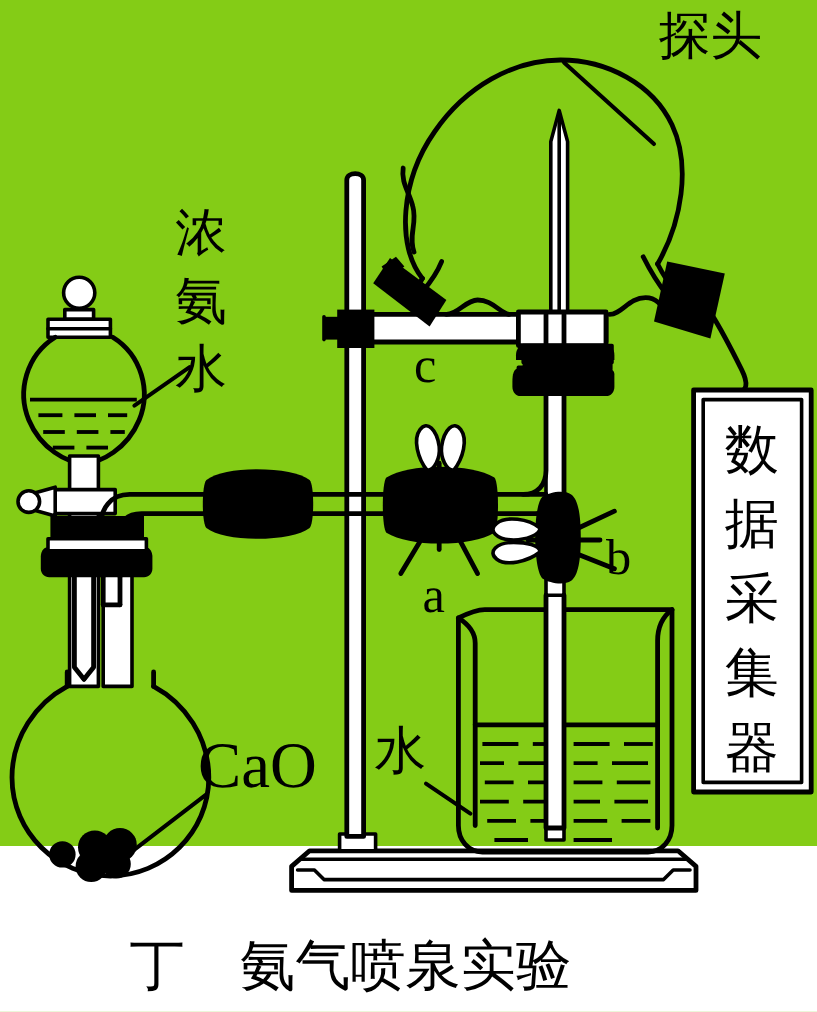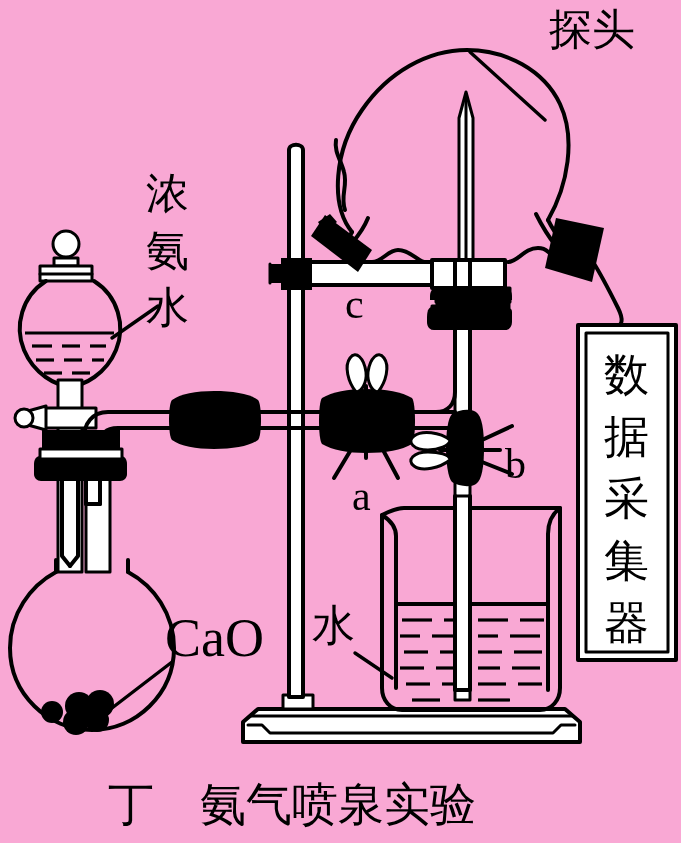--- a/index.html
+++ b/index.html
@@ -9,22 +9,22 @@
   }
   body {
     width: 681px;
     height: 843px;
     font-family: "Liberation Sans", sans-serif;
     overflow: hidden;
   }
   #diagram-root {
     position: relative;
     width: 681px;
-    height: 843px;
-    background: #f9a8d4;
+    height: 705px;
+    background: #84cc16;
   }
   svg#apparatus {
     display: block;
     width: 681px;
     height: 843px;
   }
   .stroke-main {
     fill: none;
     stroke: #000000;
     stroke-width: 4;

